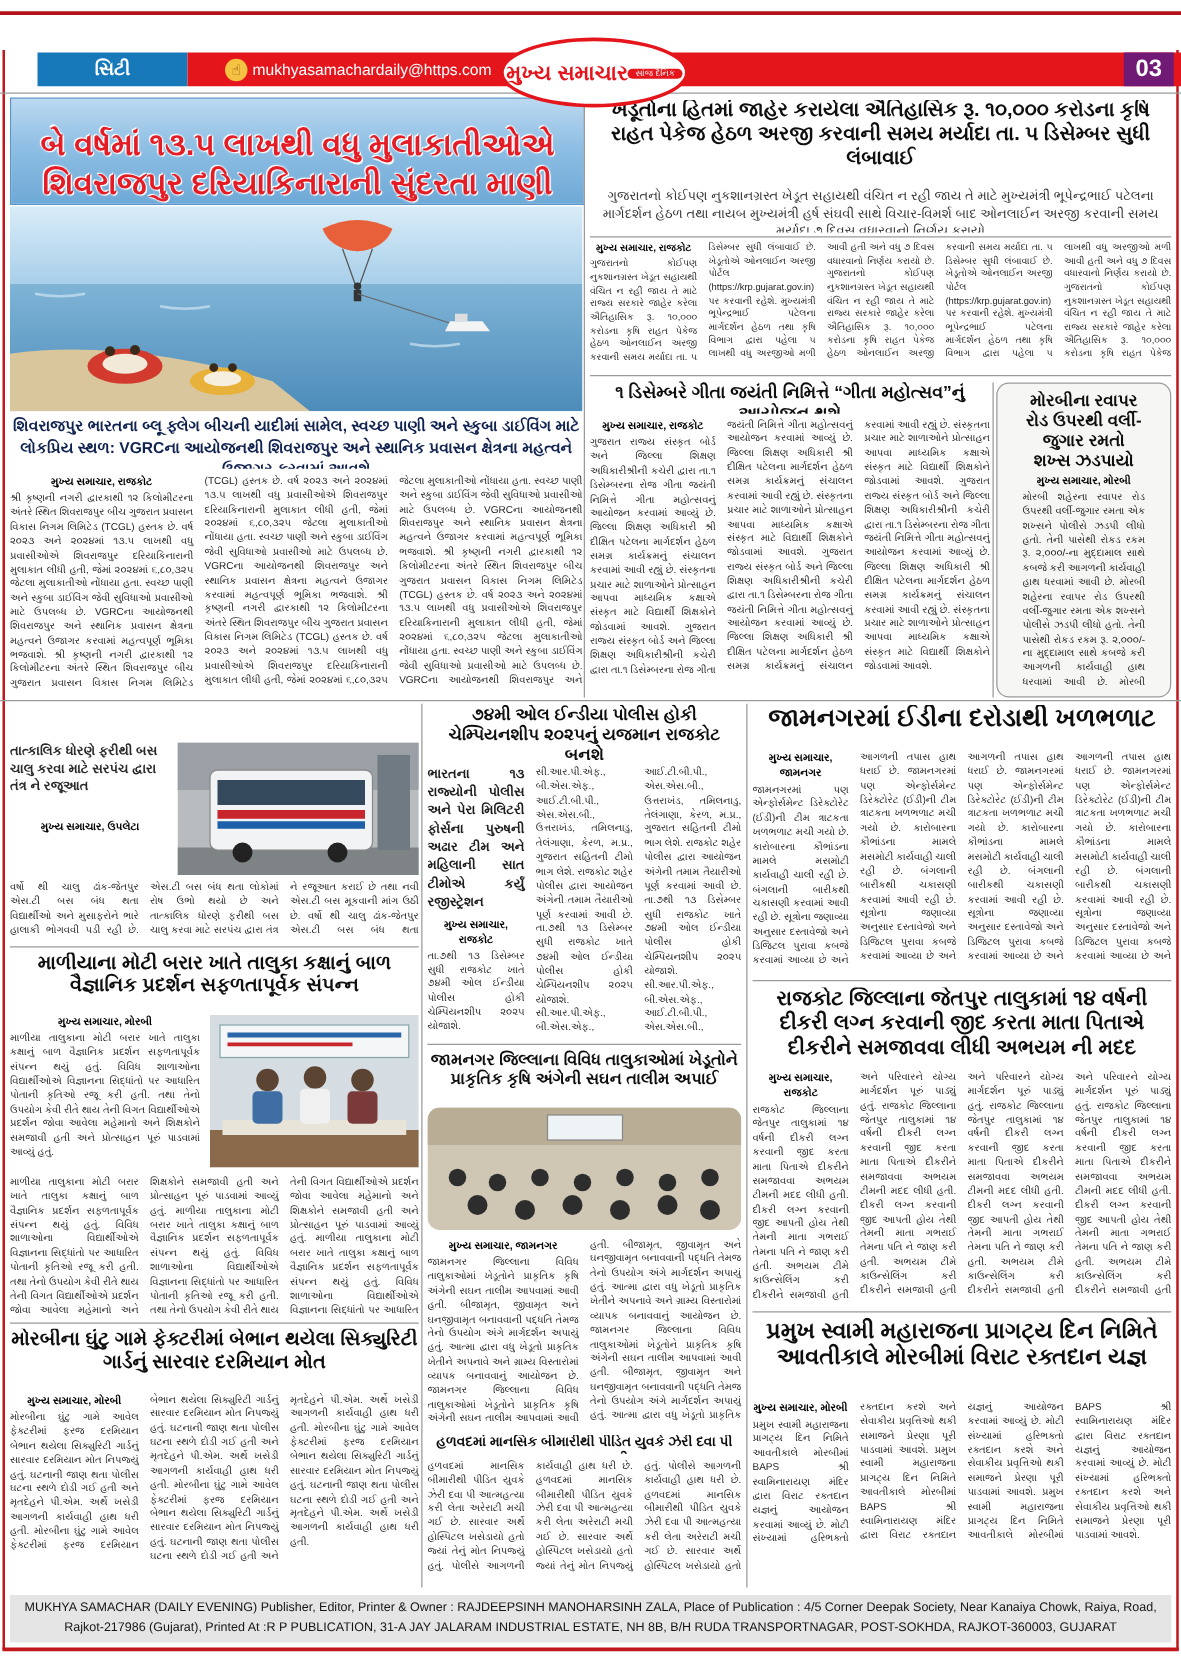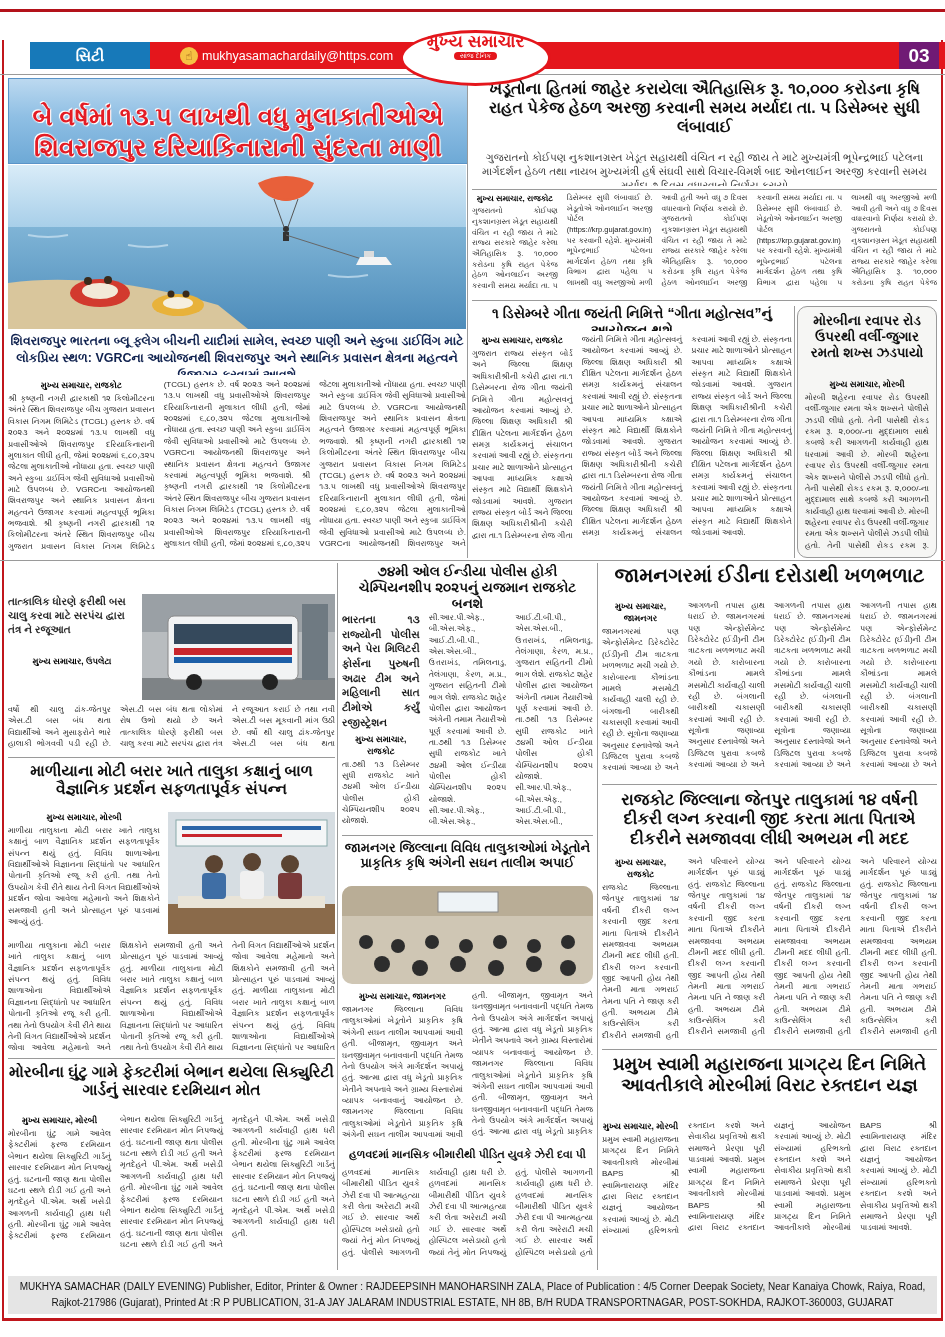--- a/index.html
+++ b/index.html
@@ -10,21 +10,21 @@
   .redline{background:#c0161c;}
   
   .topline{left:0;top:9px;width:945px;height:3px;background:#b3121a;}
   .tab{left:30px;top:42px;width:120px;height:27px;background:#1779b9;color:#fff;
        font-weight:bold;font-size:15px;display:flex;align-items:center;justify-content:center;}
   .redbar{left:150px;top:42px;width:795px;height:27px;background:#e4161c;display:flex;align-items:center;}
   .email{color:#fff;font-size:12.5px;margin-left:30px;display:flex;align-items:center;gap:4px;}
   .handicon{width:18px;height:18px;border-radius:50%;background:#f6c243;color:#8a4a12;
             font-size:12px;display:flex;align-items:center;justify-content:center;}
   .logo{left:400px;top:30px;width:145px;height:50px;background:#fff;border:3px solid #e4161c;
-        border-radius:50%;display:flex;flex-direction:column;align-items:center;z-index:3;}
+        border-radius:50%;display:flex;flex-direction:row;align-items:center;justify-content:center;z-index:3;}
   .logo-title{color:#e4161c;font-weight:bold;font-size:17px;line-height:1;}
   .logo-sub{background:#e4161c;color:#fff;font-size:7px;padding:0 6px;border-radius:4px;margin-top:2px;}
   .dateline{position:absolute;right:52px;top:47px;color:#fff;font-weight:bold;font-size:13px;}
   .pagenum{position:absolute;right:6px;top:42px;width:40px;height:27px;background:#701a75;color:#fff;
            font-weight:bold;font-size:19px;display:flex;align-items:center;justify-content:center;}
   
   .hl{font-weight:bold;color:#0e0e0e;text-align:center;line-height:1.18;overflow:hidden;}
   .lead-hl-box{left:8px;top:78px;width:458px;height:84px;border:1px solid #5a94c8;
       background:linear-gradient(180deg,#bcd9f0 0%,#8fbfe4 45%,#6ea9d6 100%);
       display:flex;align-items:flex-end;justify-content:center;}
@@ -32,21 +32,21 @@
       text-shadow:0 0 2px #fff,0 0 2px #fff,1px 1px 0 #fff,-1px -1px 0 #fff;padding:0 6px;}
   .deck{font-weight:bold;text-align:center;color:#2a2a2a;line-height:1.35;overflow:hidden;}
   .byline{font-weight:bold;text-align:center;font-size:8.5px;color:#000;margin-bottom:2px;}
   .body{font-size:8px;line-height:1.42;text-align:justify;color:#1d1d1d;overflow:hidden;}
   .cols2{column-count:2;column-gap:9px;}
   .cols3{column-count:3;column-gap:9px;}
   .cols4{column-count:4;column-gap:9px;}
   .cols5{column-count:5;column-gap:9px;}
   .leadin{font-weight:bold;font-size:10.5px;line-height:1.4;}
   .boxart{left:797px;top:306px;width:140px;height:252px;background:#f6f6f4;border:1px solid #9a9a9a;
-          border-radius:10px;padding:6px 7px;box-sizing:border-box;}
+          border-radius:10px;padding:6px 20px;box-sizing:border-box;}
   .photo{overflow:hidden;display:block;}
   .footer{left:8px;top:1276px;width:929px;height:38px;background:#e5e5e5;display:flex;flex-direction:column;
           align-items:center;justify-content:center;gap:1px;}
   .footer div{font-size:10px;font-weight:normal;color:#151515;text-align:left;line-height:1.45;}
 </style>
 </head>
 <body>
 
 <div class="page">
 

